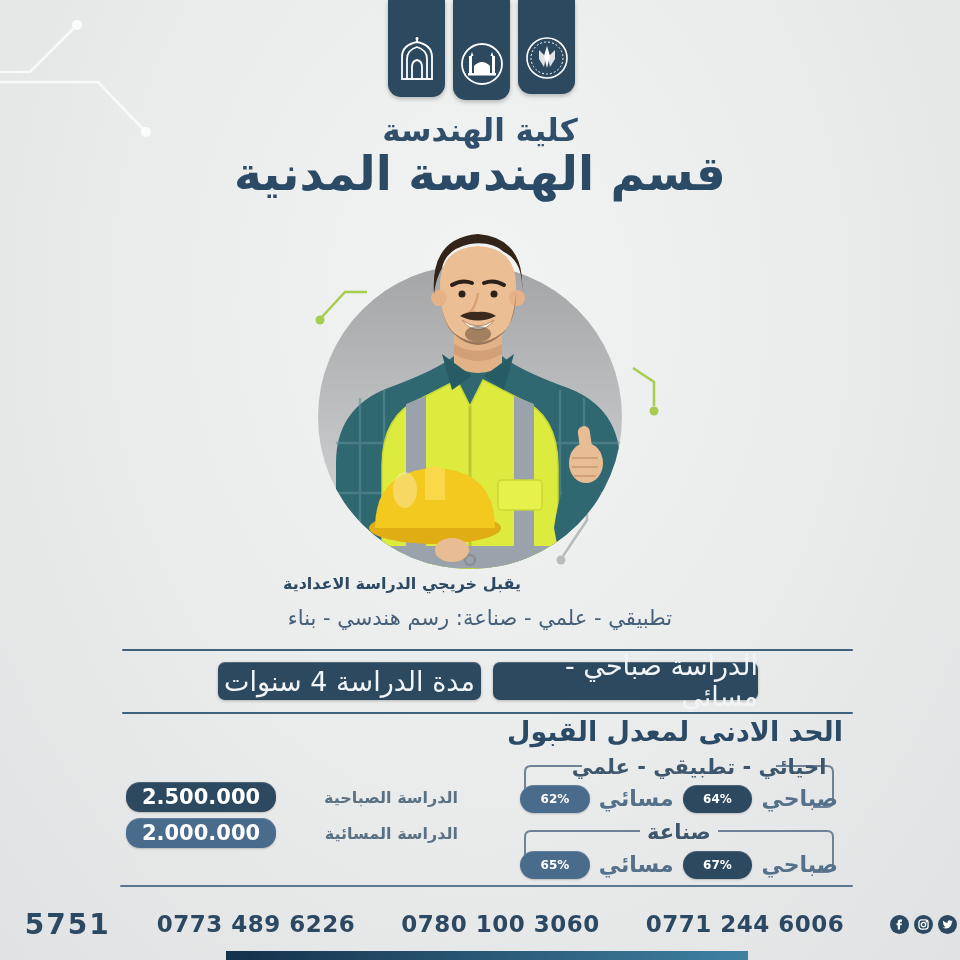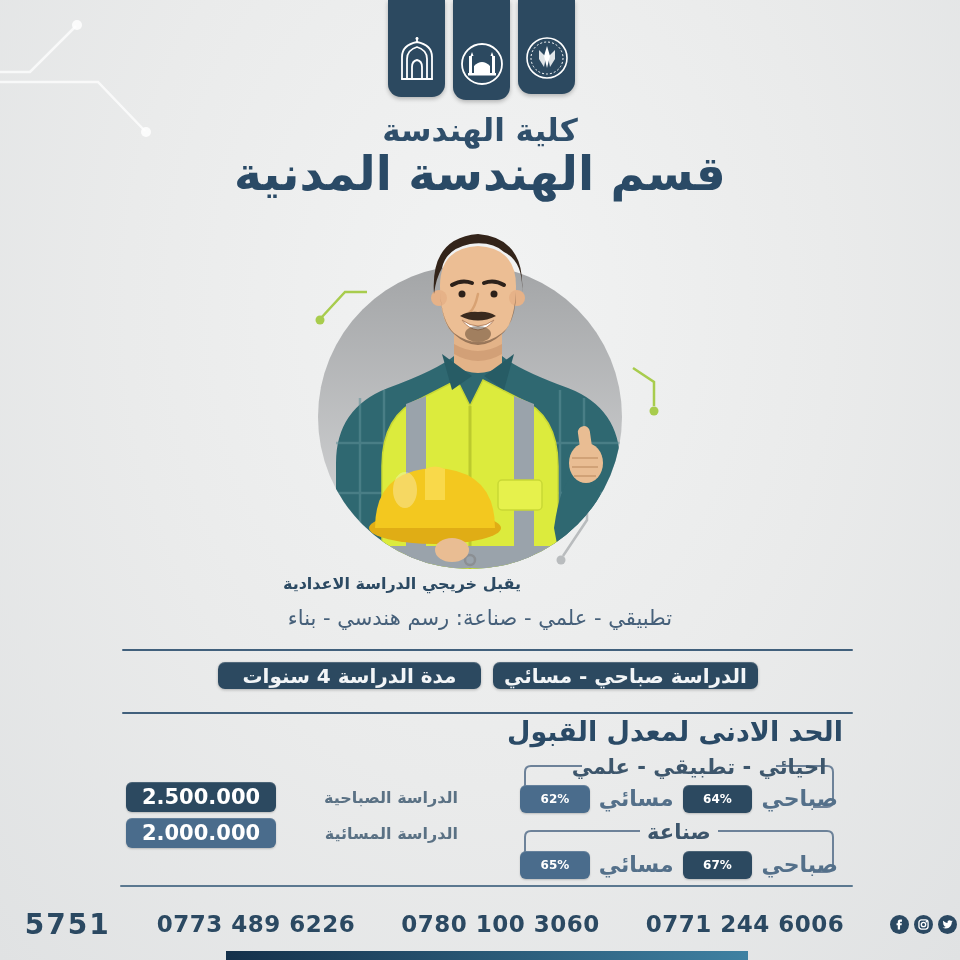--- a/index.html
+++ b/index.html
@@ -12,29 +12,29 @@
   .ribbon{position:absolute;top:0;background:#2c4960;border-radius:0 0 13px 13px;
     box-shadow:0 2px 4px rgba(0,0,0,.25);display:flex;align-items:flex-end;justify-content:center;}
   .ribbon svg{margin-bottom:14px;}
   
   .title-sm{left:0;width:960px;top:112px;font-size:31px;font-weight:600;color:#2f4f6b;text-align:center;}
   .title-lg{left:0;width:960px;top:146px;font-size:47px;font-weight:800;color:#2a4a66;letter-spacing:-0.5px;}
   .caption-1{left:0;width:804px;top:574px;font-size:16px;font-weight:700;color:#2c4a63;}
   .caption-2{left:0;width:960px;top:606px;font-size:21px;font-weight:500;color:#46607a;}
   .divider{position:absolute;height:2px;background:#41607c;border-radius:2px;}
   
-  .pill{position:absolute;top:662px;height:27px;background:#2c4960;border-radius:7px;color:#f2f5f7;
-    font-size:20px;font-weight:700;display:flex;align-items:center;justify-content:center;
+  .pill{position:absolute;top:662px;height:38px;background:#2c4960;border-radius:7px;color:#f2f5f7;
+    font-size:27px;font-weight:400;display:flex;align-items:center;justify-content:center;
     box-shadow:inset 0 1px 0 rgba(255,255,255,.18), 0 1px 3px rgba(0,0,0,.25);}
   
   .tuition-title{left:130px;width:356px;top:742px;font-size:30px;font-weight:800;color:#2a4a66;white-space:nowrap;}
   .t-row{position:absolute;left:126px;width:332px;height:30px;display:flex;direction:rtl;
     align-items:center;justify-content:space-between;}
   .t-label{font-size:16px;font-weight:600;color:#5a7184;white-space:nowrap;}
-  .badge{direction:ltr;color:#fff;font-weight:700;text-align:center;border-radius:6px;
+  .badge{direction:ltr;color:#fff;font-weight:700;text-align:center;border-radius:14px;
     box-shadow:inset 0 1px 0 rgba(255,255,255,.15), 0 1px 2px rgba(0,0,0,.2);}
   .t-badge{width:150px;height:30px;line-height:30px;font-size:21px;}
   .bg-dark{background:#2c4960;}
   .bg-light{background:#4a6c8c;}
   
   .adm-title{left:495px;width:360px;top:716px;font-size:27px;font-weight:800;color:#2a4a66;white-space:nowrap;}
   .grp-label{position:absolute;left:545px;width:268px;text-align:center;font-size:21px;font-weight:600;color:#3d566c;white-space:nowrap;}
   .a-row{position:absolute;left:520px;width:318px;height:29px;display:flex;direction:rtl;
     align-items:center;justify-content:center;gap:9px;}
   .a-label{font-size:22px;font-weight:600;color:#54708a;}

